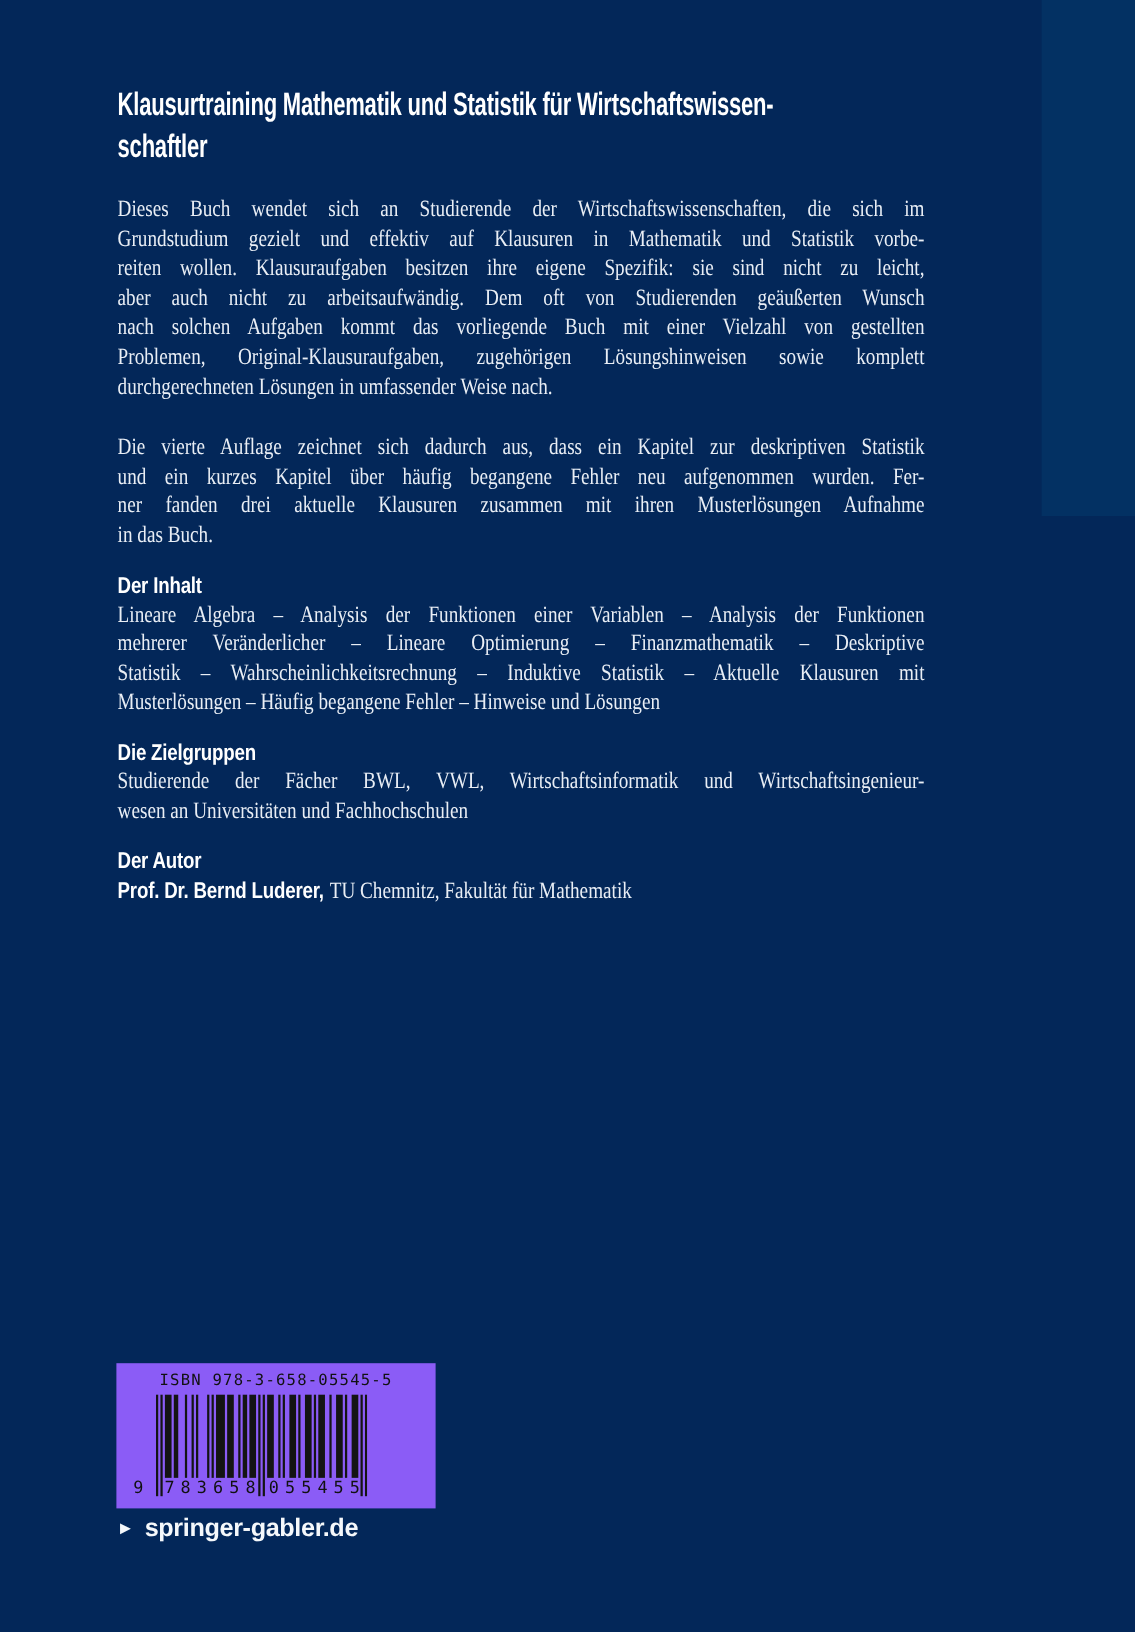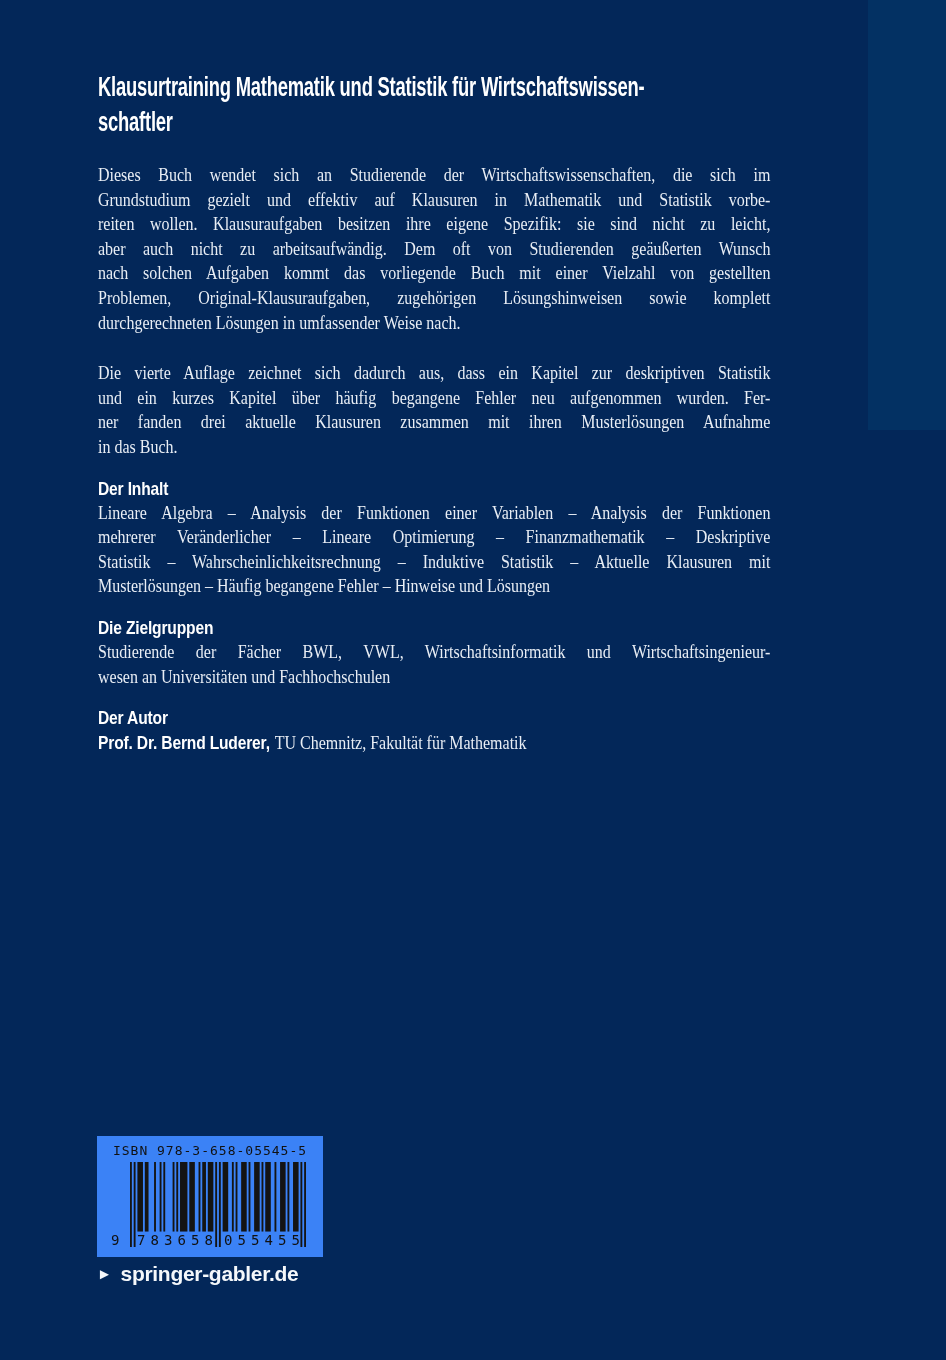--- a/index.html
+++ b/index.html
@@ -42,21 +42,22 @@
     font-size:19px;line-height:23px;color:#ffffff;letter-spacing:-0.2px;
   }
   .author-line{font-size:19.5px;line-height:25px;}
   .author-name{
     font-family:"Liberation Sans",sans-serif;font-weight:bold;
     font-size:19px;color:#ffffff;letter-spacing:-0.2px;
   }
   .author-affiliation{margin-left:6px;}
   .barcode-box{
     position:absolute;left:97px;top:1136px;width:226px;height:121px;
-    background:#3b82f6;
+    background:#8b5cf6;
+    padding-left:40px;
   }
   .isbn-label{
     position:absolute;top:7px;left:0;right:0;text-align:center;
     font-family:"DejaVu Sans Mono",monospace;font-size:13px;
     letter-spacing:1px;color:#111111;white-space:nowrap;
   }
   .bars{position:absolute;left:33px;top:26px;width:176px;height:85px;}
   .bars rect{fill:#141414;}
   .d-first,.d-left,.d-right{
     position:absolute;top:96px;

